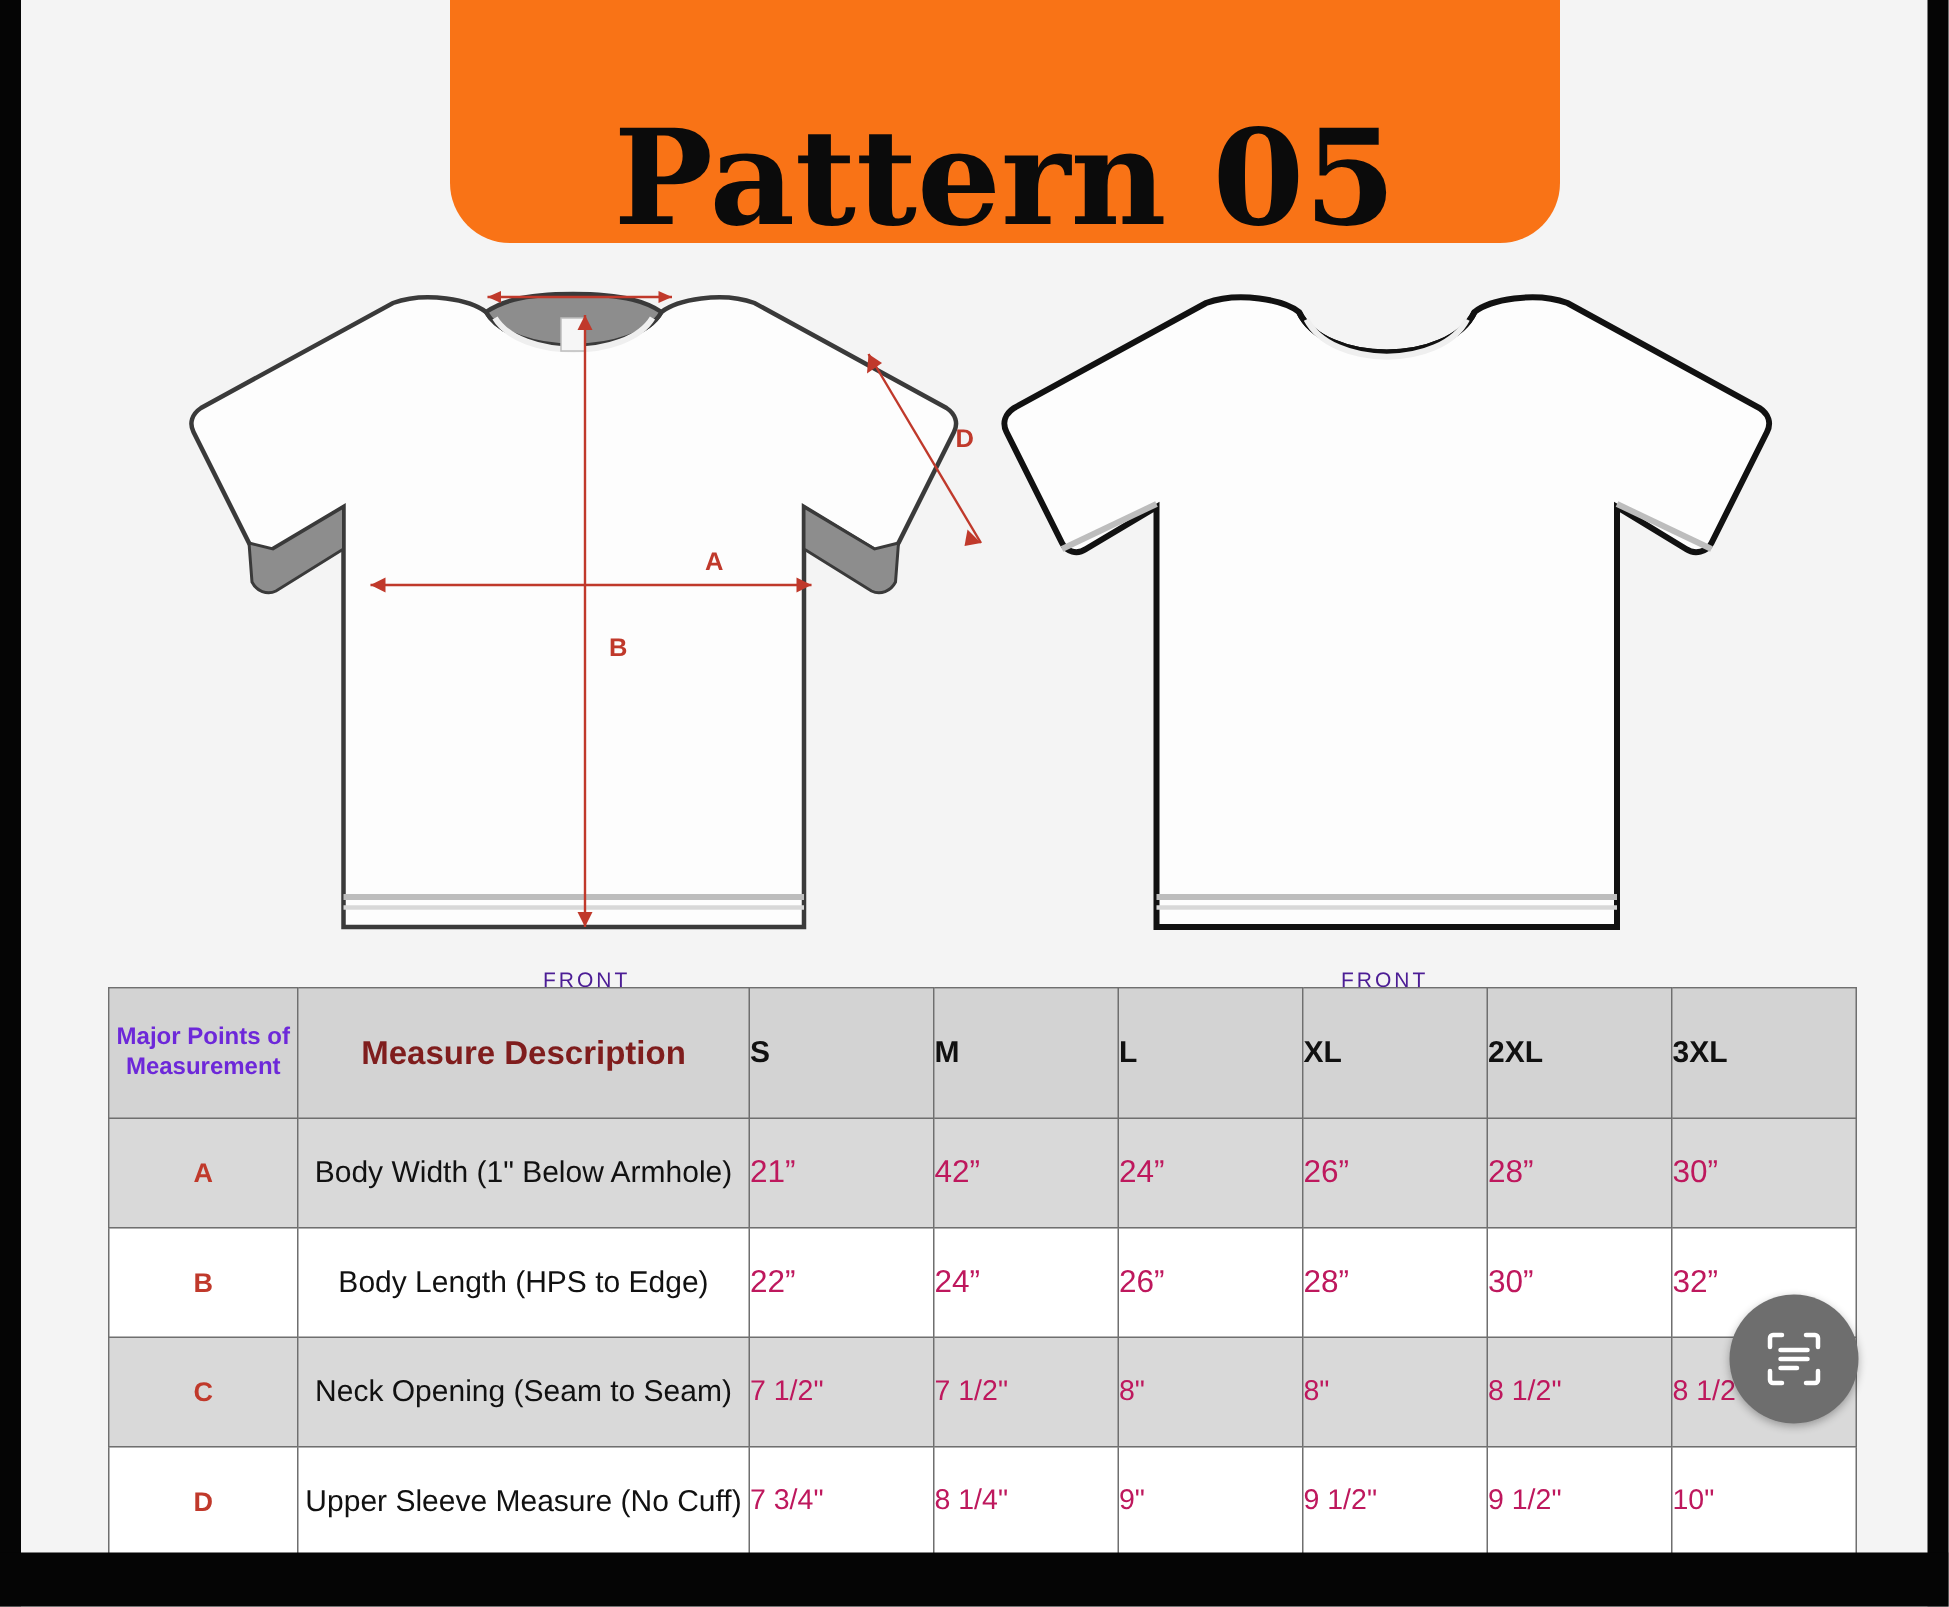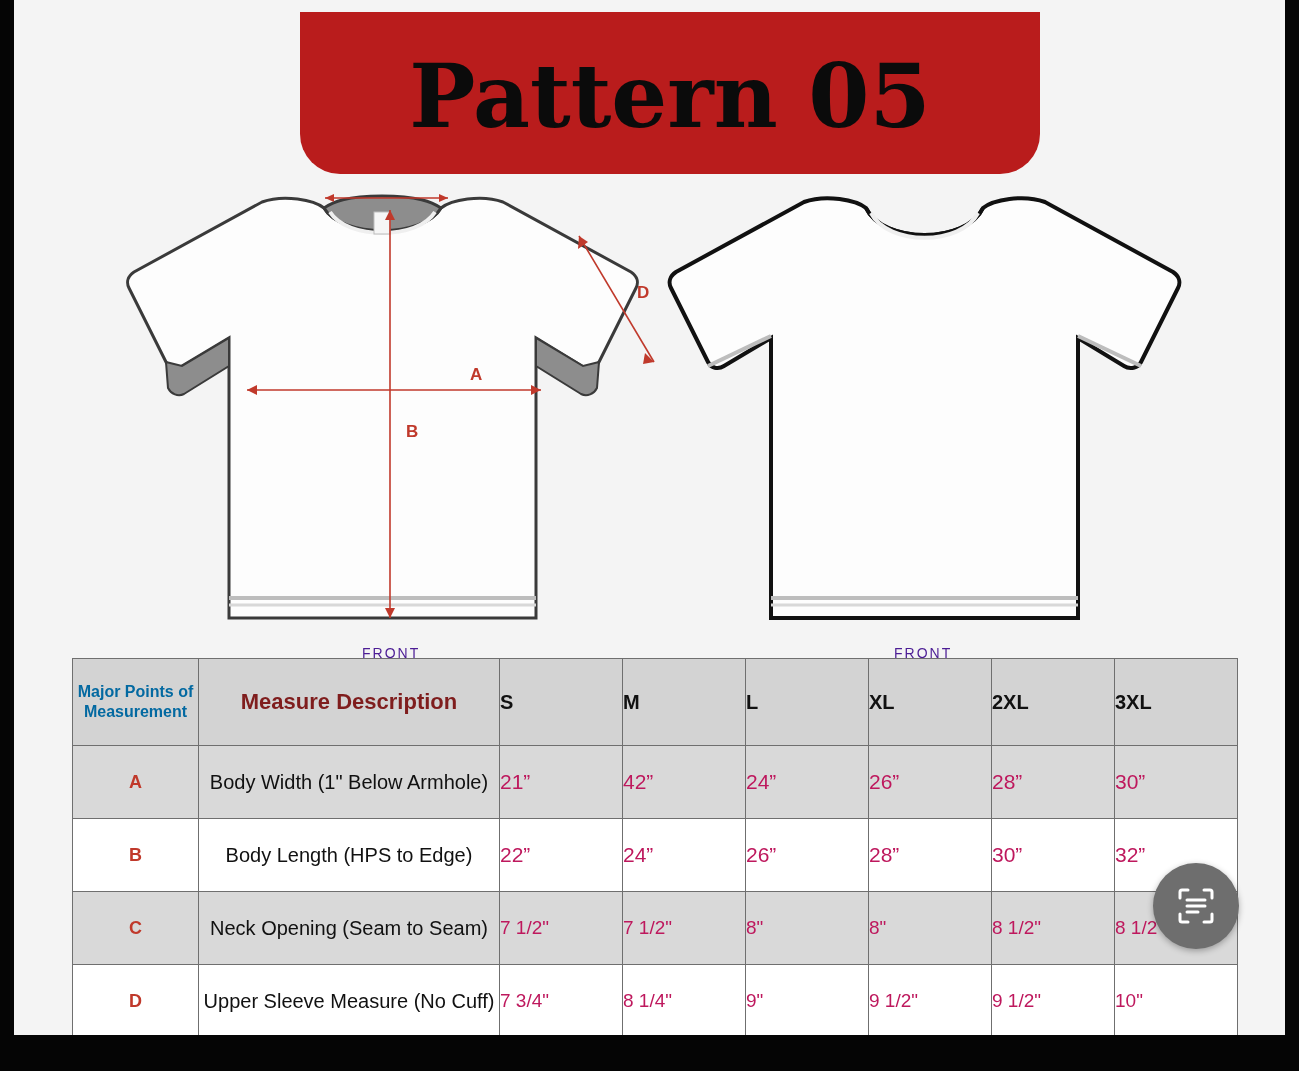--- a/index.html
+++ b/index.html
@@ -44,28 +44,28 @@
     top: 0;
     width: 1271px;
     height: 1035px;
     background: #f4f4f4;
   }
 
   
   .title-wrap {
     position: absolute;
     left: 286px;
-    top: 12px;
+    top: 0;
     width: 740px;
     height: 162px;
-    background: #b91c1c;
+    background: #f97316;
     border-bottom-left-radius: 40px;
     border-bottom-right-radius: 40px;
     display: flex;
-    align-items: center;
+    align-items: flex-end;
     justify-content: center;
   }
   .title {
     font-family: "DejaVu Serif", serif;
     font-weight: bold;
     font-size: 88px;
     color: #0b0b0b;
     letter-spacing: 0px;
     line-height: 1;
     margin-top: 6px;
@@ -113,21 +113,21 @@
   }
   .row-shade td { background: #d9d9d9; }
   .row-plain td { background: #ffffff; }
   thead td { background: #d3d3d3; }
   .hdr-major {
     width: 125px;
     height: 86px;
     text-align: center;
     font-size: 16px;
     font-weight: bold;
-    color: #0369a1;
+    color: #6d28d9;
     line-height: 1.25;
     padding: 0 6px;
     font-family: "Liberation Sans", sans-serif;
   }
   .hdr-desc {
     width: 300px;
     text-align: center;
     font-size: 22px;
     font-weight: bold;
     color: #7f1d1d;

